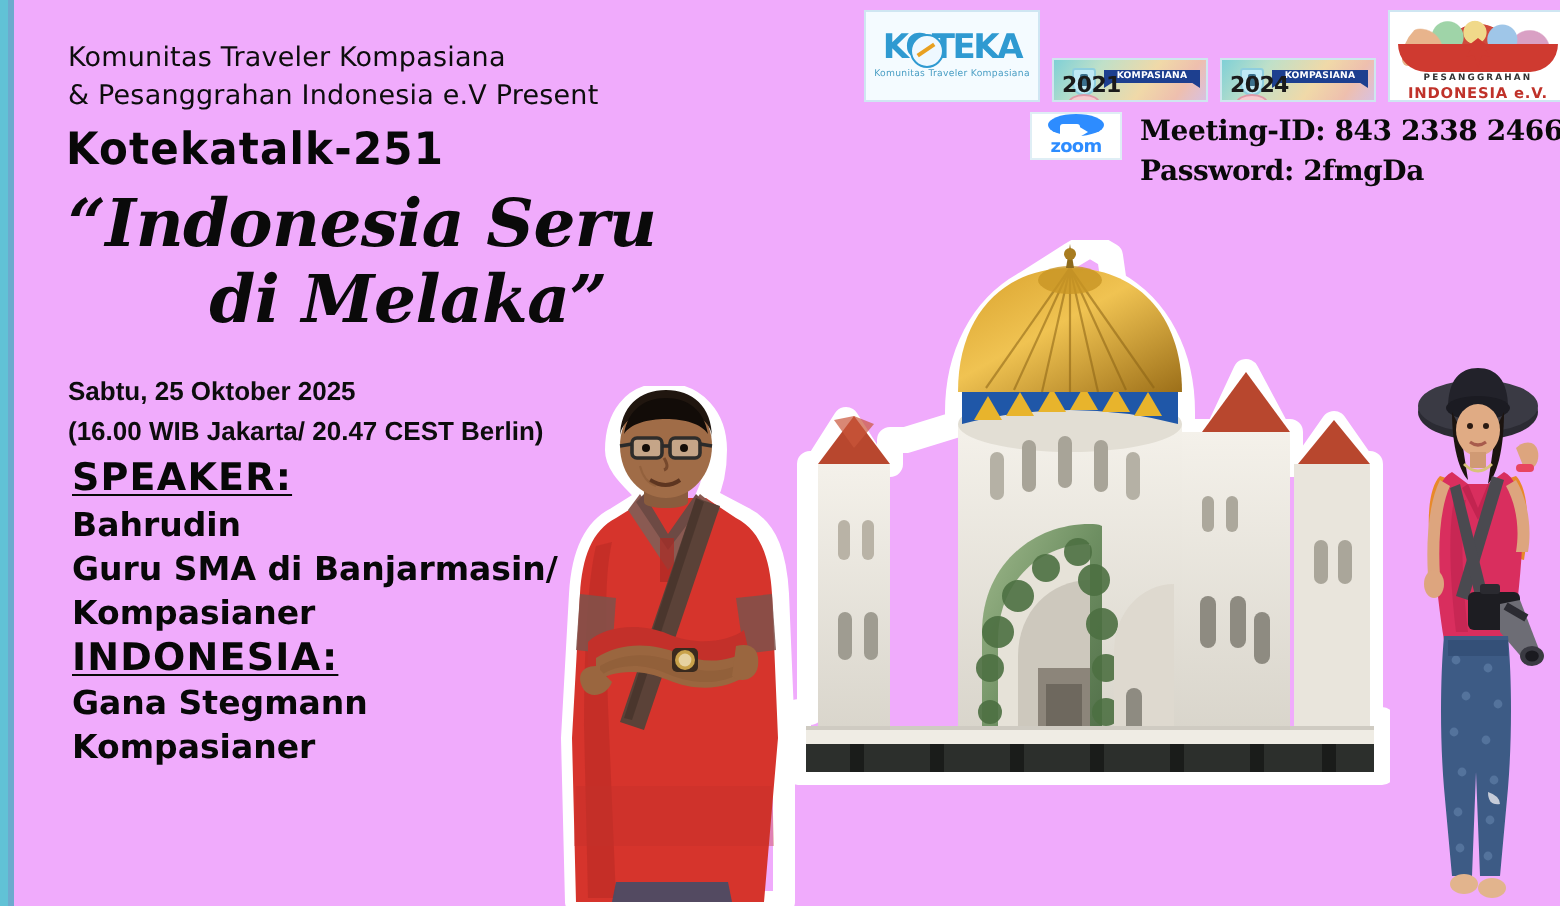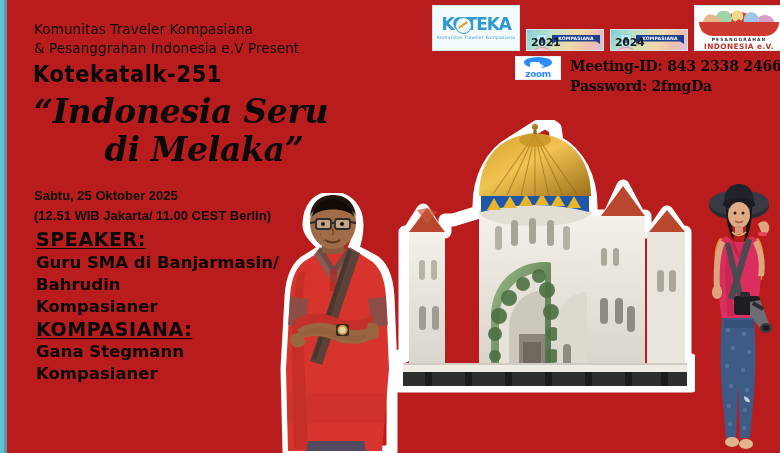--- a/index.html
+++ b/index.html
@@ -3,21 +3,21 @@
 <meta charset="utf-8">
 <style>
   html,body{margin:0;padding:0;}
   body{
     width:780px;height:453px;overflow:hidden;
     font-family:"Liberation Sans",sans-serif;
     background:#5dbdd4;
   }
   #poster{
     position:relative;width:780px;height:453px;overflow:hidden;
-    background:#b91c1c;
+    background:#f0abfc;
   }
   
   .left-band{position:absolute;left:4px;top:0;width:3px;height:453px;background:#55a9c6;opacity:.85;}
   .left-band2{position:absolute;left:0;top:0;width:4px;height:453px;background:#61c2d6;}
 
   
   .presenter{
     position:absolute;left:34px;top:20px;width:420px;
     font-family:"DejaVu Sans",sans-serif;
     font-size:13.5px;line-height:1.42;color:#0d0d0d;letter-spacing:.1px;
@@ -212,29 +212,29 @@
 
   <div class="kotekatalk">Kotekatalk-251</div>
 
   <div class="maintitle">
     <span class="ln1">“Indonesia Seru</span>
     <span class="ln2">di Melaka”</span>
   </div>
 
   <div class="datetime">
     <div>Sabtu,  25 Oktober 2025</div>
-    <div>(12.51 WIB Jakarta/ 11.00 CEST Berlin)</div>
+    <div>(16.00 WIB Jakarta/ 20.47 CEST Berlin)</div>
   </div>
 
   <div class="credits">
     <span class="hd">SPEAKER:</span>
+    <span class="nm">Bahrudin</span>
     <span class="nm">Guru SMA di Banjarmasin/</span>
-    <span class="nm">Bahrudin</span>
     <span class="nm">Kompasianer</span>
-    <span class="hd">KOMPASIANA:</span>
+    <span class="hd">INDONESIA:</span>
     <span class="nm">Gana Stegmann</span>
     <span class="nm">Kompasianer</span>
   </div>
 
   <div class="logos">
 
     <div class="logo-koteka">
       <div class="koteka-word">
         <span class="koteka-compass"></span>
         <span>KOTEKA</span>

